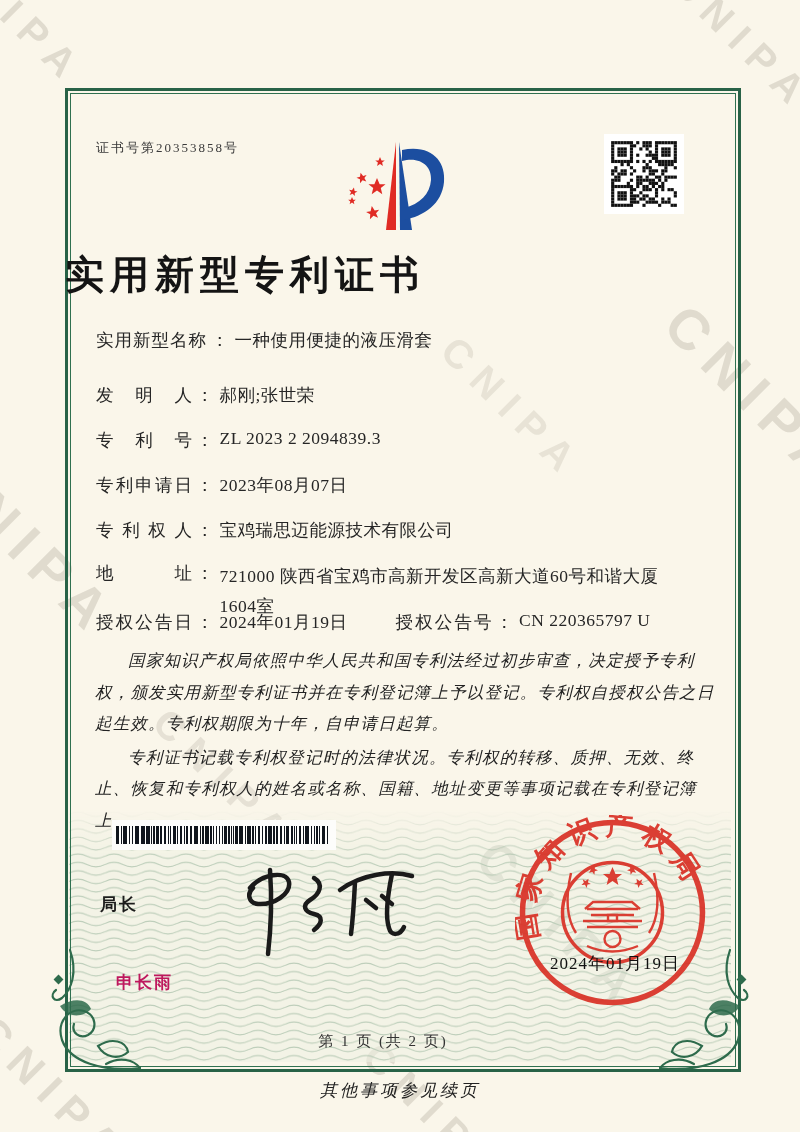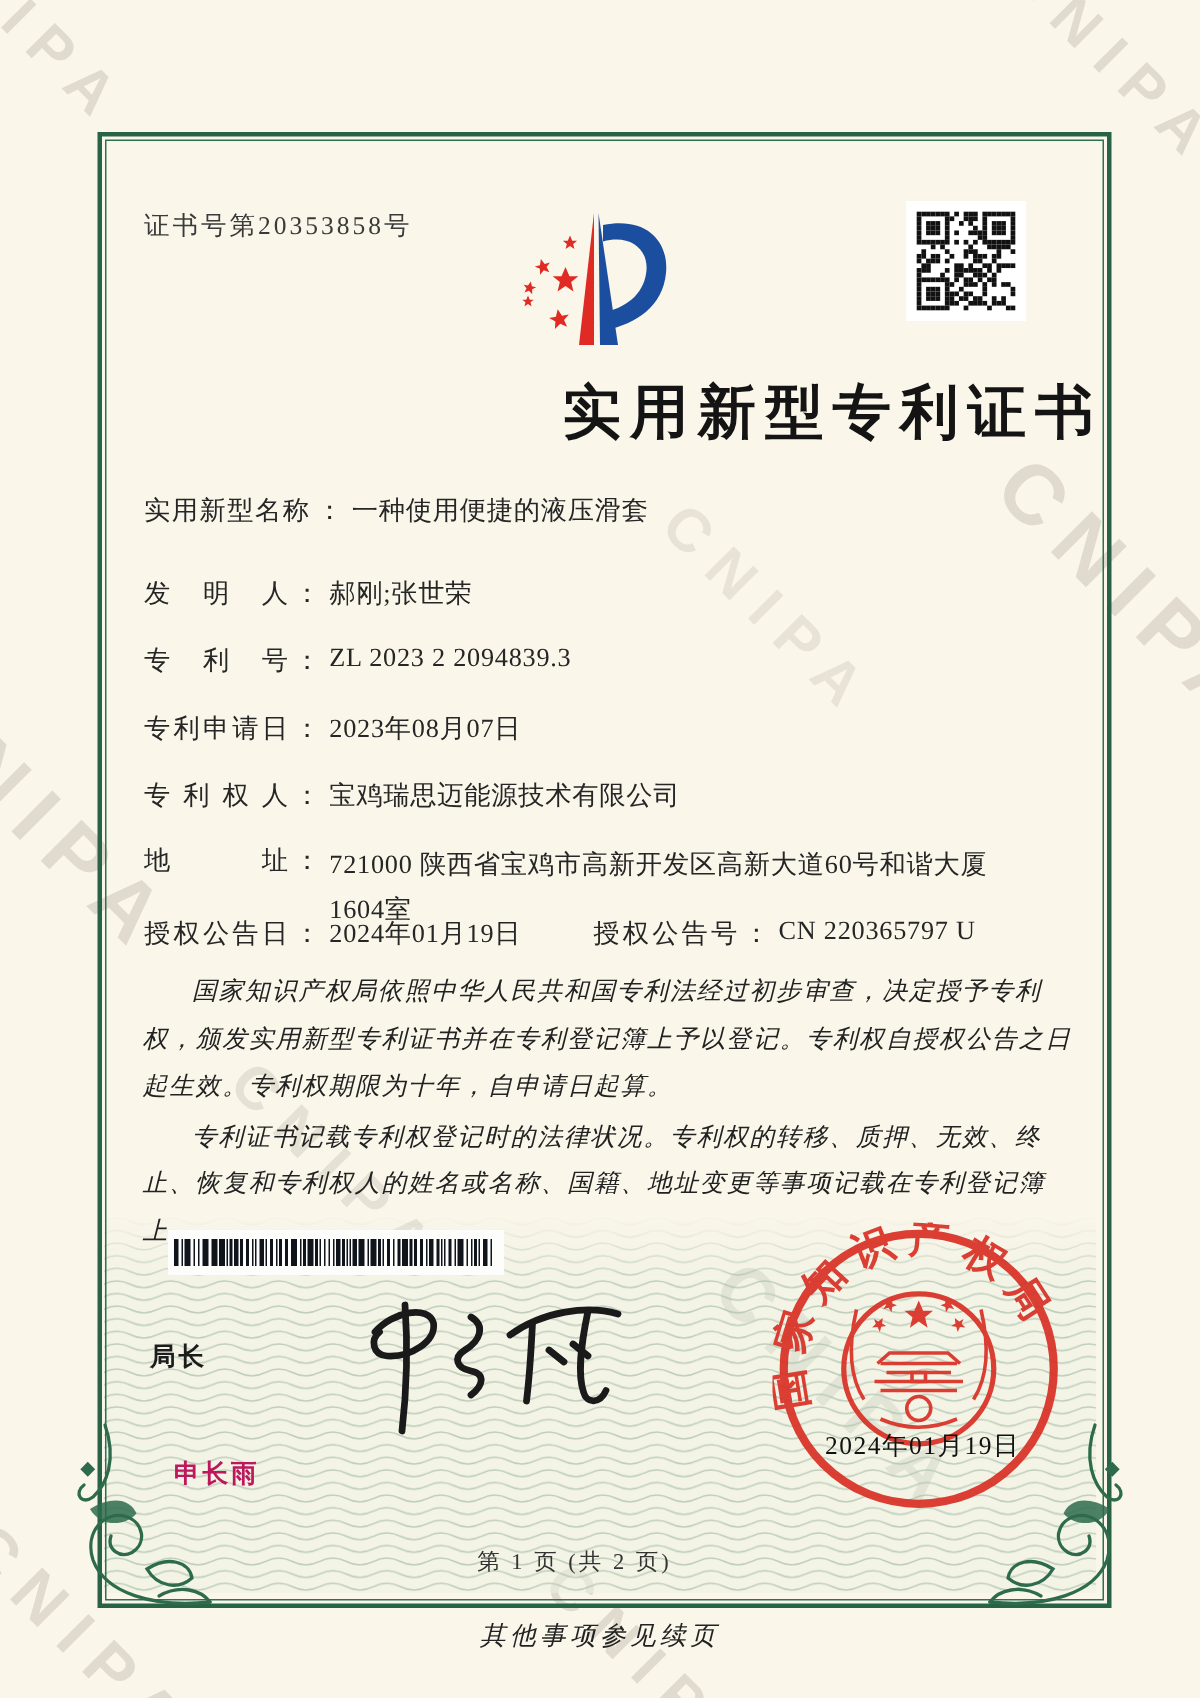--- a/index.html
+++ b/index.html
@@ -21,26 +21,26 @@
   .wm4{left:512px;top:408px;font-size:40px;color:rgba(151,144,128,.18);}
   .wm5{left:26px;top:545px;font-size:56px;}
   .wm6{left:224px;top:780px;font-size:40px;color:rgba(151,144,128,.20);}
   .wm7{left:560px;top:925px;font-size:50px;color:rgba(130,138,120,.30);}
   .wm8{left:52px;top:1092px;font-size:44px;}
   .wm9{left:434px;top:1114px;font-size:40px;}
   
   .frame{position:absolute;left:65px;top:88px;width:670px;height:978px;border:3px solid #286247;}
   .frame-inner{position:absolute;inset:2px;border:1px solid #2f7050;}
   
-  .cert-no{position:absolute;left:96px;top:139px;font-size:17px;letter-spacing:2px;color:#3a3a3a;}
+  .cert-no{position:absolute;left:96px;top:139px;font-size:13px;letter-spacing:2px;color:#3a3a3a;}
   .logo{position:absolute;left:330px;top:130px;}
   .qr-wrap{position:absolute;left:604px;top:134px;width:80px;height:80px;background:#ffffff;}
   .qr-wrap svg{position:absolute;left:4px;top:4px;}
   .title{
-    position:absolute;left:65px;top:248px;width:670px;text-align:right;
+    position:absolute;left:65px;top:248px;width:670px;text-align:left;
     font-size:39px;font-weight:bold;letter-spacing:6px;color:#141414;
   }
   
   .frow{position:absolute;left:96px;font-size:17.5px;color:#262626;white-space:nowrap;}
   .flabel{display:inline-block;width:96px;text-align:justify;text-align-last:justify;vertical-align:top;}
   .flabel.natural{width:auto;text-align:left;text-align-last:auto;letter-spacing:1px;}
   .fcolon{display:inline-block;margin:0 6px 0 4px;vertical-align:top;}
   .fvalue{display:inline-block;vertical-align:top;letter-spacing:.5px;}
   .fvalue.wrap{white-space:normal;width:452px;line-height:30px;}
   .fgroup2{margin-left:48px;}

